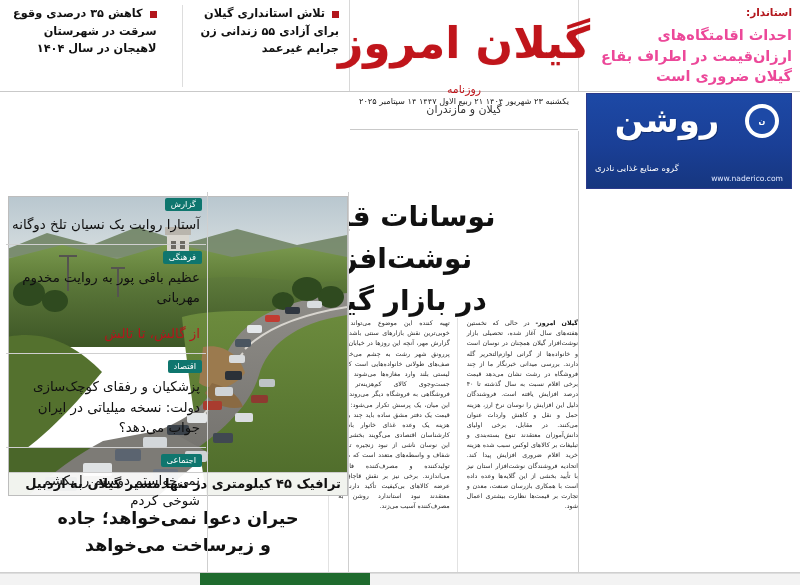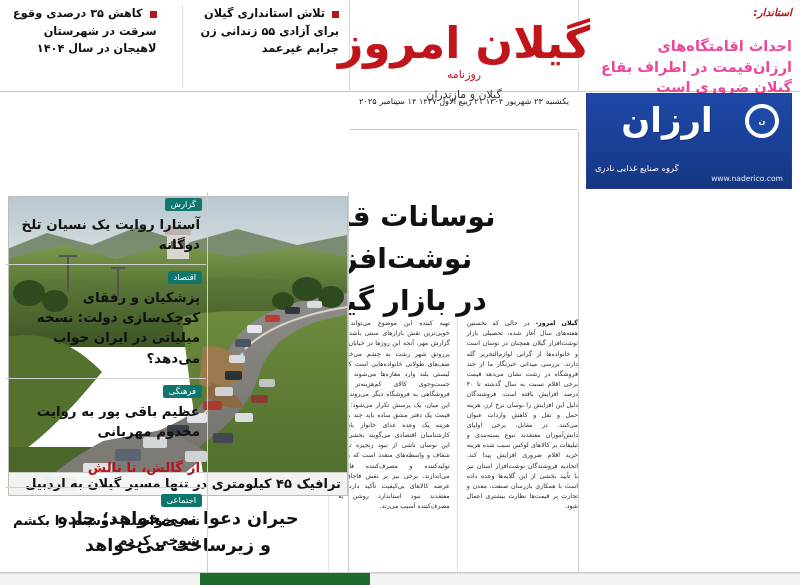--- a/index.html
+++ b/index.html
@@ -30,23 +30,22 @@
     padding: 6px 8px 4px 8px;
     display: flex;
     flex-direction: column;
     justify-content: flex-start;
     border-left: 1px solid #d8d8d8;
   }
   .gov-label {
     color: #b3161c;
     font-size: 10.5px;
     font-weight: bold;
-    margin-bottom: 18px;
+    margin-bottom: 7px;
     text-align: right;
-    font-style: italic;
   }
   .gov-head {
     color: #ec4899;
     font-size: 14.5px;
     font-weight: bold;
     line-height: 1.42;
     text-align: right;
     letter-spacing: -0.2px;
   }
   .top-right-sub {
@@ -80,21 +79,21 @@
     font-weight: bold;
     line-height: 1.12;
     letter-spacing: -1px;
     white-space: nowrap;
     margin-top: 14px;
     text-shadow: 0 0 1px rgba(192,21,27,.3);
   }
   .masthead-sub1 {
     color: #c0151b;
     font-size: 11px;
-    margin-top: 1px;
+    margin-top: 16px;
   }
   .masthead-sub2 {
     color: #333;
     font-size: 11px;
     margin-top: 7px;
   }
 
   .top-left-col {
     flex: 1;
     padding: 5px 8px 4px 8px;
@@ -205,21 +204,21 @@
     top: 6px; right: 4px;
     background: #0f766e;
     color: #fff;
     font-size: 8.4px;
     padding: 1px 6px 2px 6px;
     border-radius: 2px;
   }
   .rail-title {
     margin-top: 16px;
     font-size: 13.4px;
-    font-weight: bold;
+    font-weight: normal;
     color: #111;
     line-height: 1.5;
     text-align: right;
   }
   .rail-title.red { color: #b3161c; }
 
   
   .main-head {
     position: absolute;
     top: 196px;
@@ -365,21 +364,21 @@
   </div>
 
   <div class="dateline">
     <div>یکشنبه ۲۳ شهریور ۱۴۰۴    ۲۱ ربیع الاول ۱۴۴۷    ۱۴ سپتامبر ۲۰۲۵</div>
   </div>
 
   <div class="ad-box">
     <div class="ad-logo">
       <div class="inner">ن</div>
     </div>
-    <div class="ad-brand">ارزان</div>
+    <div class="ad-brand">روشن</div>
     <div class="ad-url">www.naderico.com</div>
     <div class="ad-tag">گروه صنایع غذایی نادری</div>
   </div>
 
   <div class="main-head">
     <div class="l1">نوسانات قیمت نوشت‌افزار</div>
     <div class="l2">در بازار گیلان</div>
   </div>
 
   <div class="body-cols">
@@ -493,29 +492,29 @@
     <div class="s1">حیران دعوا نمی‌خواهد؛ جاده</div>
     <div class="s2">و زیرساخت می‌خواهد</div>
   </div>
 
   <div class="rail">
     <div class="rail-item">
       <span class="rail-kicker">گزارش</span>
       <div class="rail-title">آستارا روایت یک نسیان تلخ دوگانه</div>
     </div>
     <div class="rail-item">
-      <span class="rail-kicker">اقتصاد</span>
-      <div class="rail-title">پزشکیان و رفقای کوچک‌سازی دولت: نسخه میلیاتی در ایران جواب می‌دهد؟</div>
-    </div>
-    <div class="rail-item">
       <span class="rail-kicker">فرهنگی</span>
       <div class="rail-title">عظیم باقی پور به روایت مخدوم مهربانی</div>
       <div class="rail-title red">از گالش، تا تالش</div>
     </div>
     <div class="rail-item">
+      <span class="rail-kicker">اقتصاد</span>
+      <div class="rail-title">پزشکیان و رفقای کوچک‌سازی دولت: نسخه میلیاتی در ایران جواب می‌دهد؟</div>
+    </div>
+    <div class="rail-item">
       <span class="rail-kicker">اجتماعی</span>
       <div class="rail-title">نمی‌خواستم دوستم را بکشم شوخی کردم</div>
     </div>
   </div>
 
   <div class="vline" style="top:131px; right:221px; height:442px;"></div>
   <div class="vline" style="top:192px; right:451px; height:381px;"></div>
   <div class="vline" style="top:192px; left:207px; height:381px;"></div>
 
   <div class="bottom-rule"></div>

